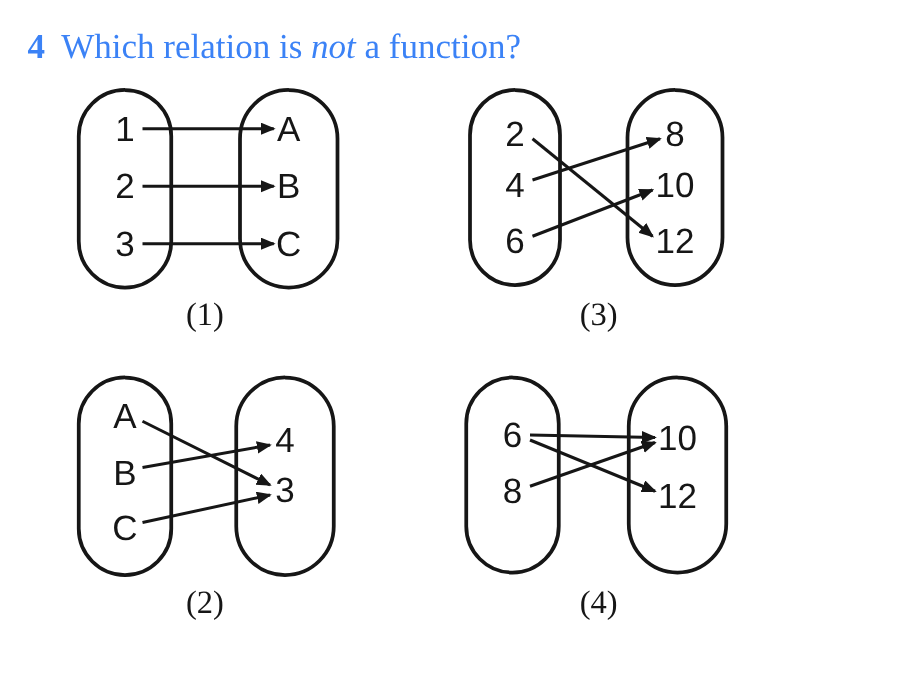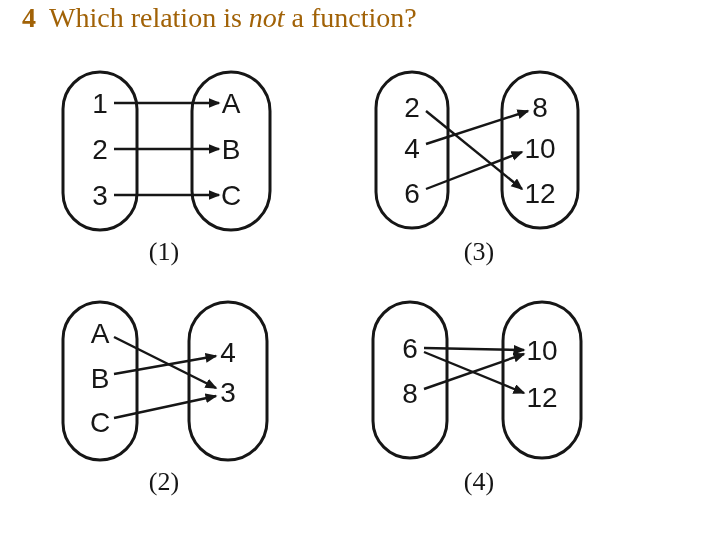--- a/index.html
+++ b/index.html
@@ -7,23 +7,23 @@
     position: relative;
     width: 718px;
     height: 543px;
     background: #ffffff;
     font-family: "Liberation Serif", "DejaVu Serif", serif;
     overflow: hidden;
   }
   .title {
     position: absolute;
     left: 22px;
-    top: 2px;
+    top: 22px;
     font-size: 28px;
-    color: #a16207;
+    color: #3b82f6;
     white-space: nowrap;
     font-family: Liberation Serif, serif;
   }
   .qnum { font-weight: bold; margin-right: 13px; }
   .qtext em { font-style: italic; }
   figure.diagram {
     position: absolute;
     margin: 0;
     width: 260px;
   }

